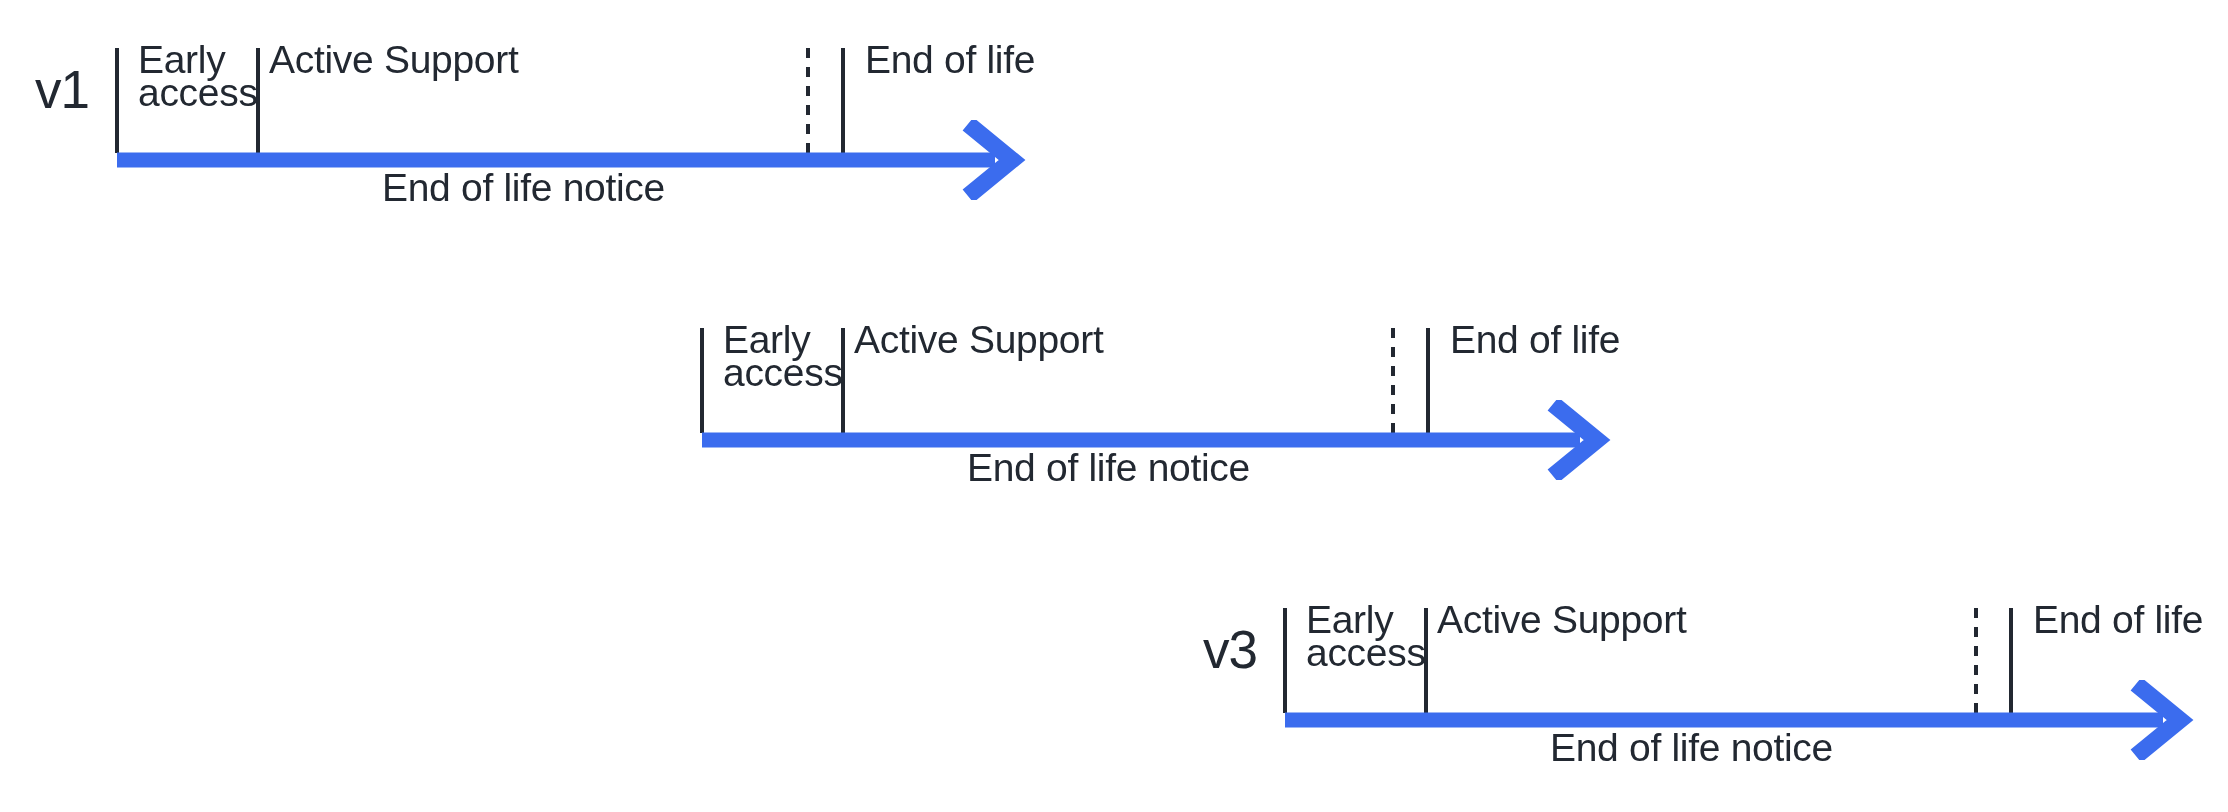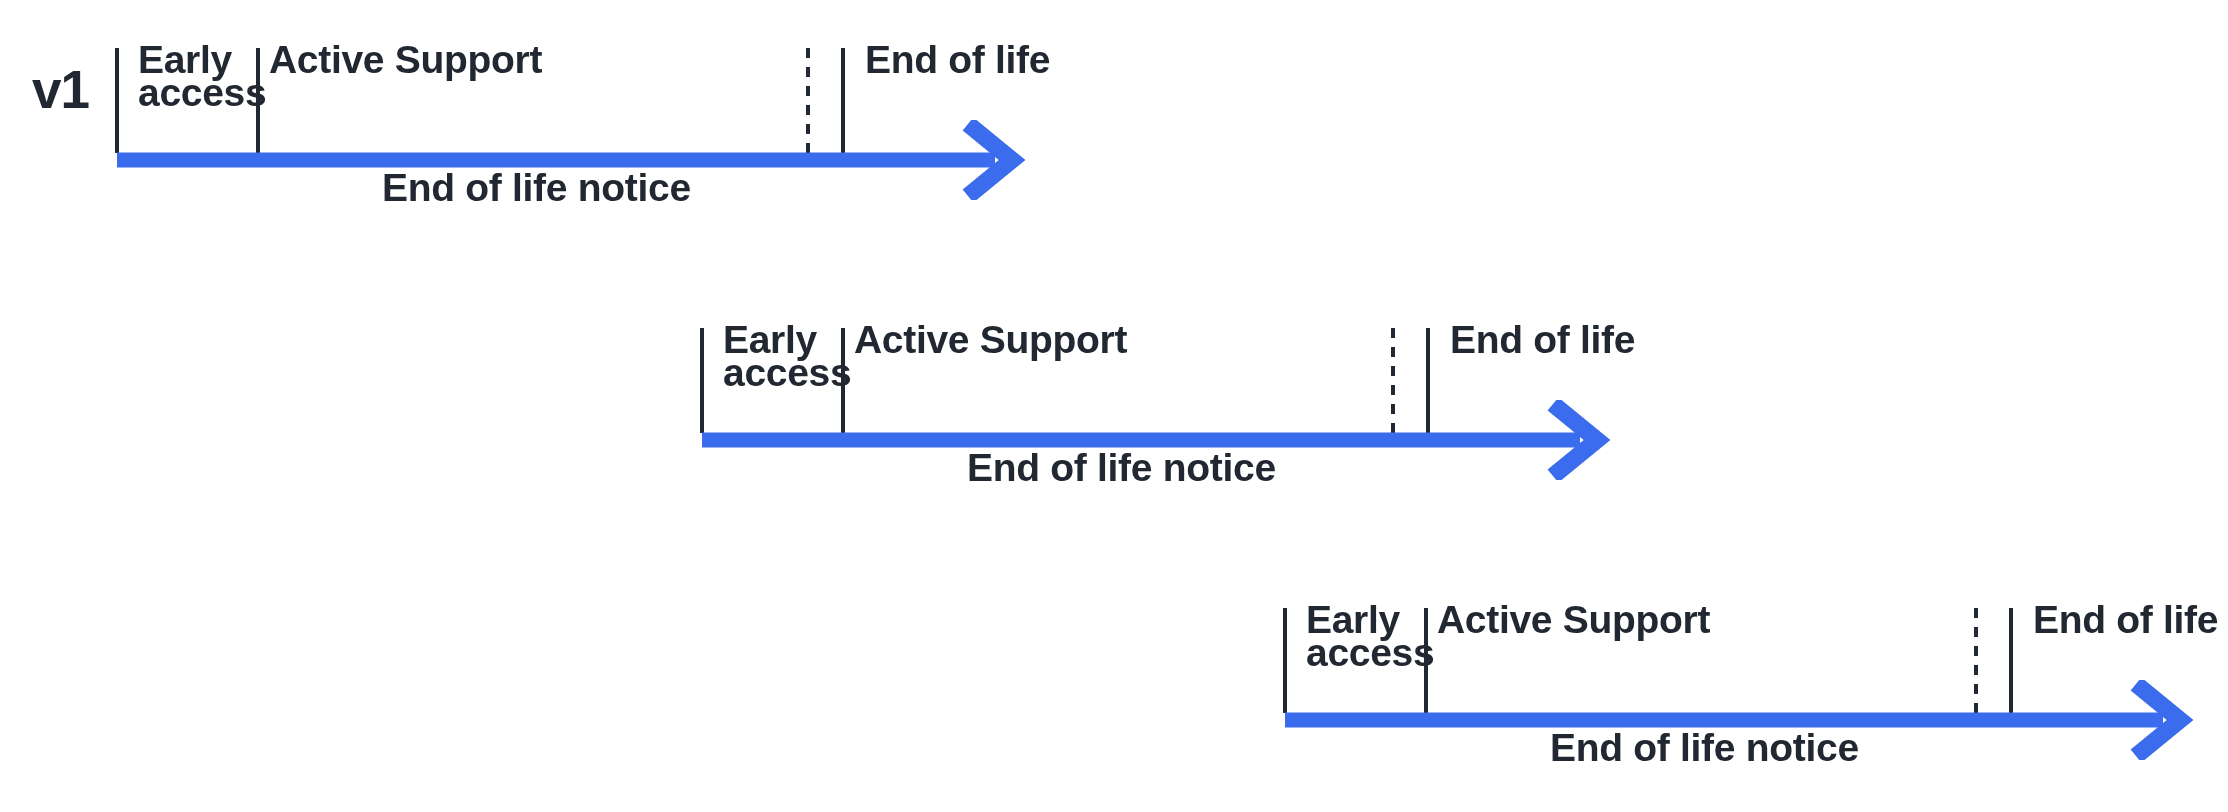--- a/index.html
+++ b/index.html
@@ -3,21 +3,21 @@
 <meta charset="utf-8">
 <style>
   html,body{margin:0;padding:0;background:#ffffff;}
   .stage{
     position:relative;
     width:2228px;
     height:812px;
     background:#ffffff;
     overflow:hidden;
     font-family:"Liberation Sans","DejaVu Sans",sans-serif;
-    font-weight:700;
+    font-weight:400;
     color:#222831;
   }
   .row{position:absolute;width:1190px;height:210px;}
   .vlabel{
     position:absolute;left:0;top:16px;width:212px;
     text-align:right;font-size:53px;line-height:58px;letter-spacing:-1px;
   }
   .tick{position:absolute;top:3px;width:4px;height:105px;background:#222831;}
   .t1{left:238px;}
   .t2{left:379px;}
@@ -65,20 +65,21 @@
       <line x1="2" y1="40" x2="880" y2="40"></line>
       <path d="M853 4 L897 40 L853 76"></path>
     </svg>
     <div class="lbl early">Early access</div>
     <div class="lbl active">Active Support</div>
     <div class="lbl eol">End of life</div>
     <div class="lbl notice">End of life notice</div>
   </div>
 
   <div class="row" style="left:1045px;top:605px;">
+    <div class="vlabel">v3</div>
     <div class="tick t1"></div>
     <div class="tick t2"></div>
     <div class="dashline"></div>
     <div class="tick t3"></div>
     <svg class="arrow" viewBox="0 0 930 80" aria-hidden="true">
       <line x1="2" y1="40" x2="880" y2="40"></line>
       <path d="M853 4 L897 40 L853 76"></path>
     </svg>
     <div class="lbl early">Early access</div>
     <div class="lbl active">Active Support</div>

